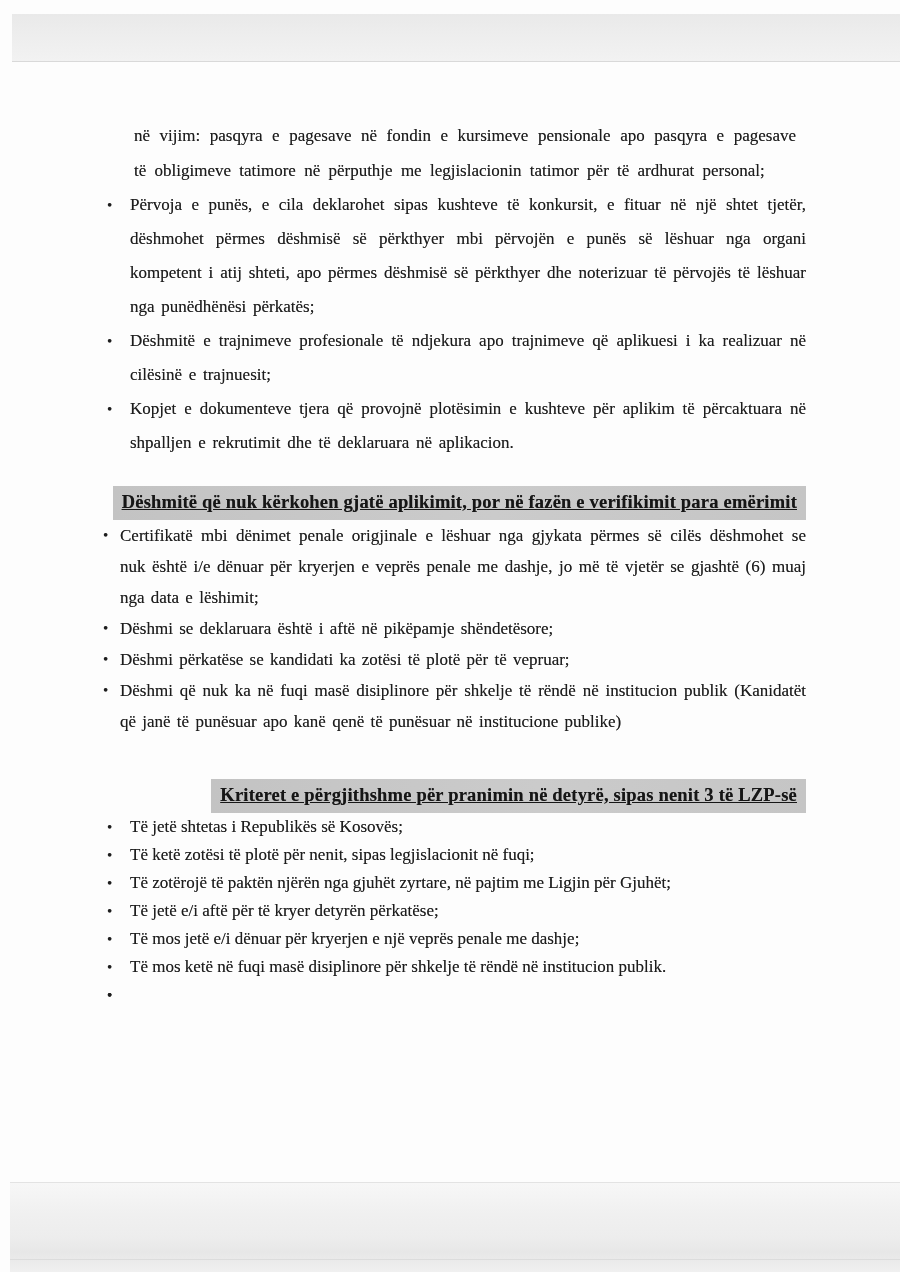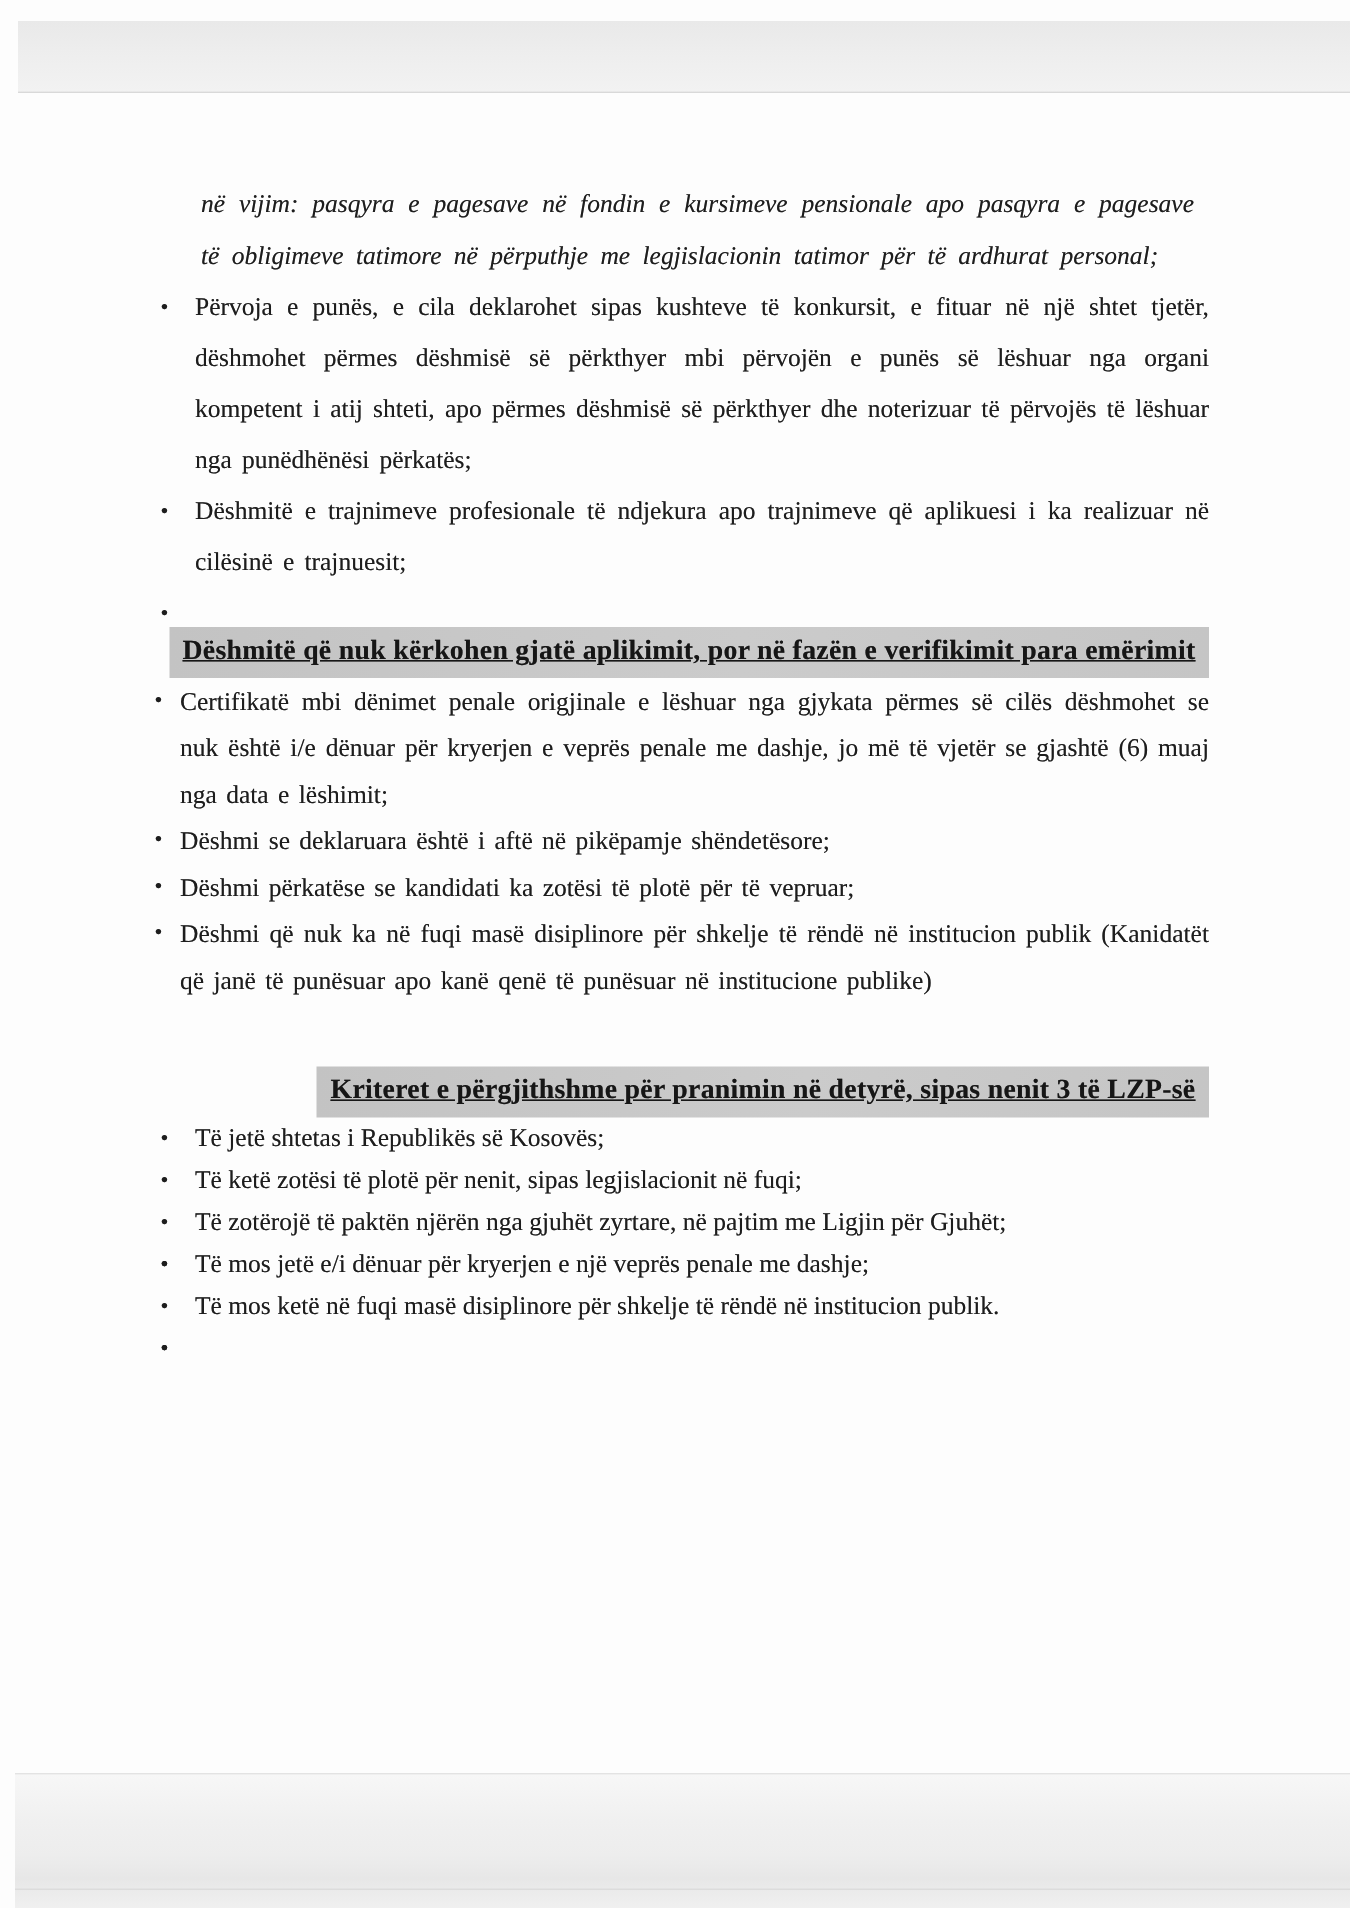--- a/index.html
+++ b/index.html
@@ -28,21 +28,20 @@
   }
   .content {
     position:absolute; left:100px; top:118px; width:706px;
     text-align:justify;
     text-shadow:0 0 0.4px rgba(20,20,20,0.55);
   }
   .para {
     margin:0 10px 0 34px;
     font-size:17px; line-height:35px;
     word-spacing:4px;
-    font-style:italic;
   }
   ul.list { list-style:none; margin:0; padding:0; }
   ul.list li { position:relative; font-size:17px; }
   .bullet { position:absolute; font-size:15px; }
   
   .list-evidence { margin-top:76px; }
   .list-evidence li { line-height:34px; padding-left:30px; word-spacing:2.5px; }
   .list-evidence .bullet { left:7px; }
   
   .heading-row { text-align:right; }
@@ -80,20 +79,21 @@
       <li>
         <span class="bullet">•</span>
         <span>Përvoja e punës, e cila deklarohet sipas kushteve të konkursit, e fituar në një shtet tjetër, dëshmohet përmes dëshmisë së përkthyer mbi përvojën e punës së lëshuar nga organi kompetent i atij shteti, apo përmes dëshmisë së përkthyer dhe noterizuar të përvojës të lëshuar nga punëdhënësi përkatës;</span>
       </li>
       <li>
         <span class="bullet">•</span>
         <span>Dëshmitë e trajnimeve profesionale të ndjekura apo trajnimeve që aplikuesi i ka realizuar në cilësinë e trajnuesit;</span>
       </li>
       <li>
         <span class="bullet">•</span>
+        <span>Kopjet e dokumenteve tjera që provojnë plotësimin e kushteve për aplikim të përcaktuara në shpalljen e rekrutimit dhe të deklaruara në aplikacion.</span>
       </li>
     </ul>
 
     <div class="heading-row h1">
       <span class="hl">Dëshmitë që nuk kërkohen gjatë aplikimit, por në fazën e verifikimit para emërimit</span>
     </div>
 
     <ul class="list list-verification">
       <li>
         <span class="bullet">•</span>
@@ -125,20 +125,21 @@
       <li>
         <span class="bullet">•</span>
         <span>Të ketë zotësi të plotë për nenit, sipas legjislacionit në fuqi;</span>
       </li>
       <li>
         <span class="bullet">•</span>
         <span>Të zotërojë të paktën njërën nga gjuhët zyrtare, në pajtim me Ligjin për Gjuhët;</span>
       </li>
       <li>
         <span class="bullet">•</span>
+        <span>Të jetë e/i aftë për të kryer detyrën përkatëse;</span>
       </li>
       <li>
         <span class="bullet">•</span>
         <span>Të mos jetë e/i dënuar për kryerjen e një veprës penale me dashje;</span>
       </li>
       <li>
         <span class="bullet">•</span>
         <span>Të mos ketë në fuqi masë disiplinore për shkelje të rëndë në institucion publik.</span>
       </li>
       <li>

